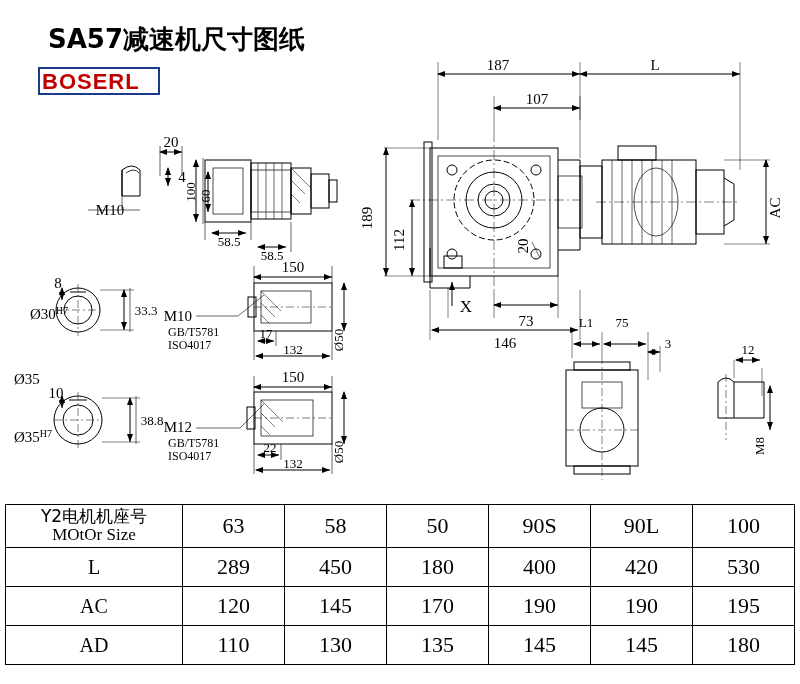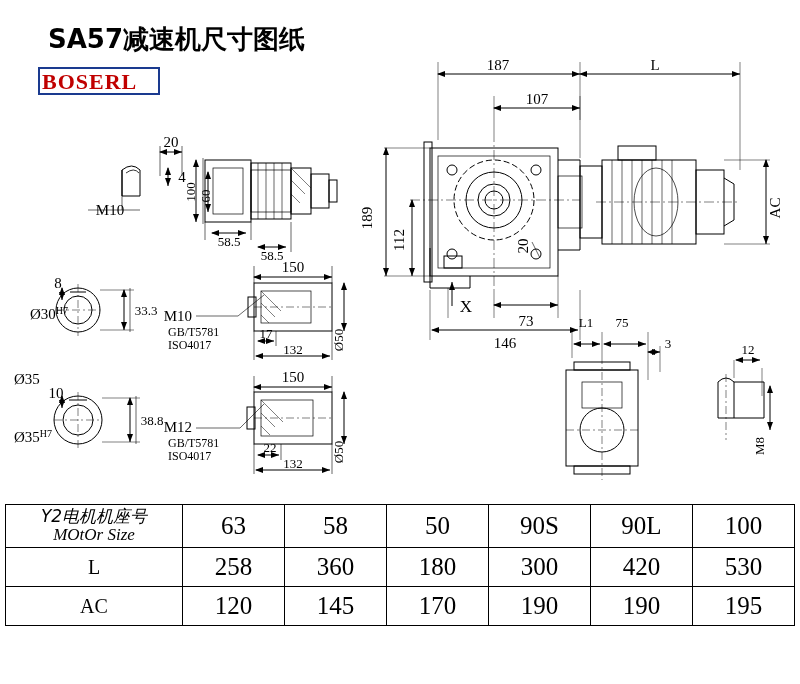--- a/index.html
+++ b/index.html
@@ -39,21 +39,21 @@
     top: 67px;
     width: 122px;
     height: 28px;
     border: 2px solid #1a3a8f;
     box-sizing: border-box;
   }
   .logo-text {
     position: absolute;
     left: 42px;
     top: 69px;
-    font-family: Liberation Serif, serif;
+    font-family: Liberation Sans, sans-serif;
     font-size: 22px;
     font-weight: bold;
     color: #c00000;
     letter-spacing: 1px;
   }
   
   svg.drawing {
     position: absolute;
     left: 0;
     top: 0;
@@ -66,33 +66,32 @@
     left: 5px;
     top: 504px;
     width: 790px;
     border-collapse: collapse;
     table-layout: fixed;
   }
   .spec-table td {
     border: 1px solid #000;
     text-align: center;
     font-family: "Liberation Serif", serif;
-    font-size: 25px;
+    font-size: 22px;
     height: 38px;
     padding: 0;
   }
   .spec-table td.rowhead {
     width: 172px;
     font-size: 20px;
   }
   .spec-table td.rowhead-multi {
     line-height: 1.05;
     font-size: 17px;
     padding: 2px 2px;
-    font-style: italic;
   }
   .cjk {
     font-family: "DejaVu Sans", sans-serif;
   }
   .lbl {
     font-family: "Liberation Serif", serif;
   }
 </style>
 </head>
 <body>
@@ -388,32 +387,41 @@
         </td>
         <td>63</td>
         <td>58</td>
         <td>50</td>
         <td>90S</td>
         <td>90L</td>
         <td>100</td>
       </tr>
       <tr>
         <td class="rowhead">L</td>
-        <td>258</td>
-        <td>360</td>
+        <td>289</td>
+        <td>450</td>
         <td>180</td>
-        <td>300</td>
+        <td>400</td>
         <td>420</td>
         <td>530</td>
       </tr>
       <tr>
         <td class="rowhead">AC</td>
         <td>120</td>
         <td>145</td>
         <td>170</td>
         <td>190</td>
         <td>190</td>
         <td>195</td>
       </tr>
+      <tr>
+        <td class="rowhead">AD</td>
+        <td>110</td>
+        <td>130</td>
+        <td>135</td>
+        <td>145</td>
+        <td>145</td>
+        <td>180</td>
+      </tr>
     </tbody>
   </table>
 
 </div>
 
 </body></html>

